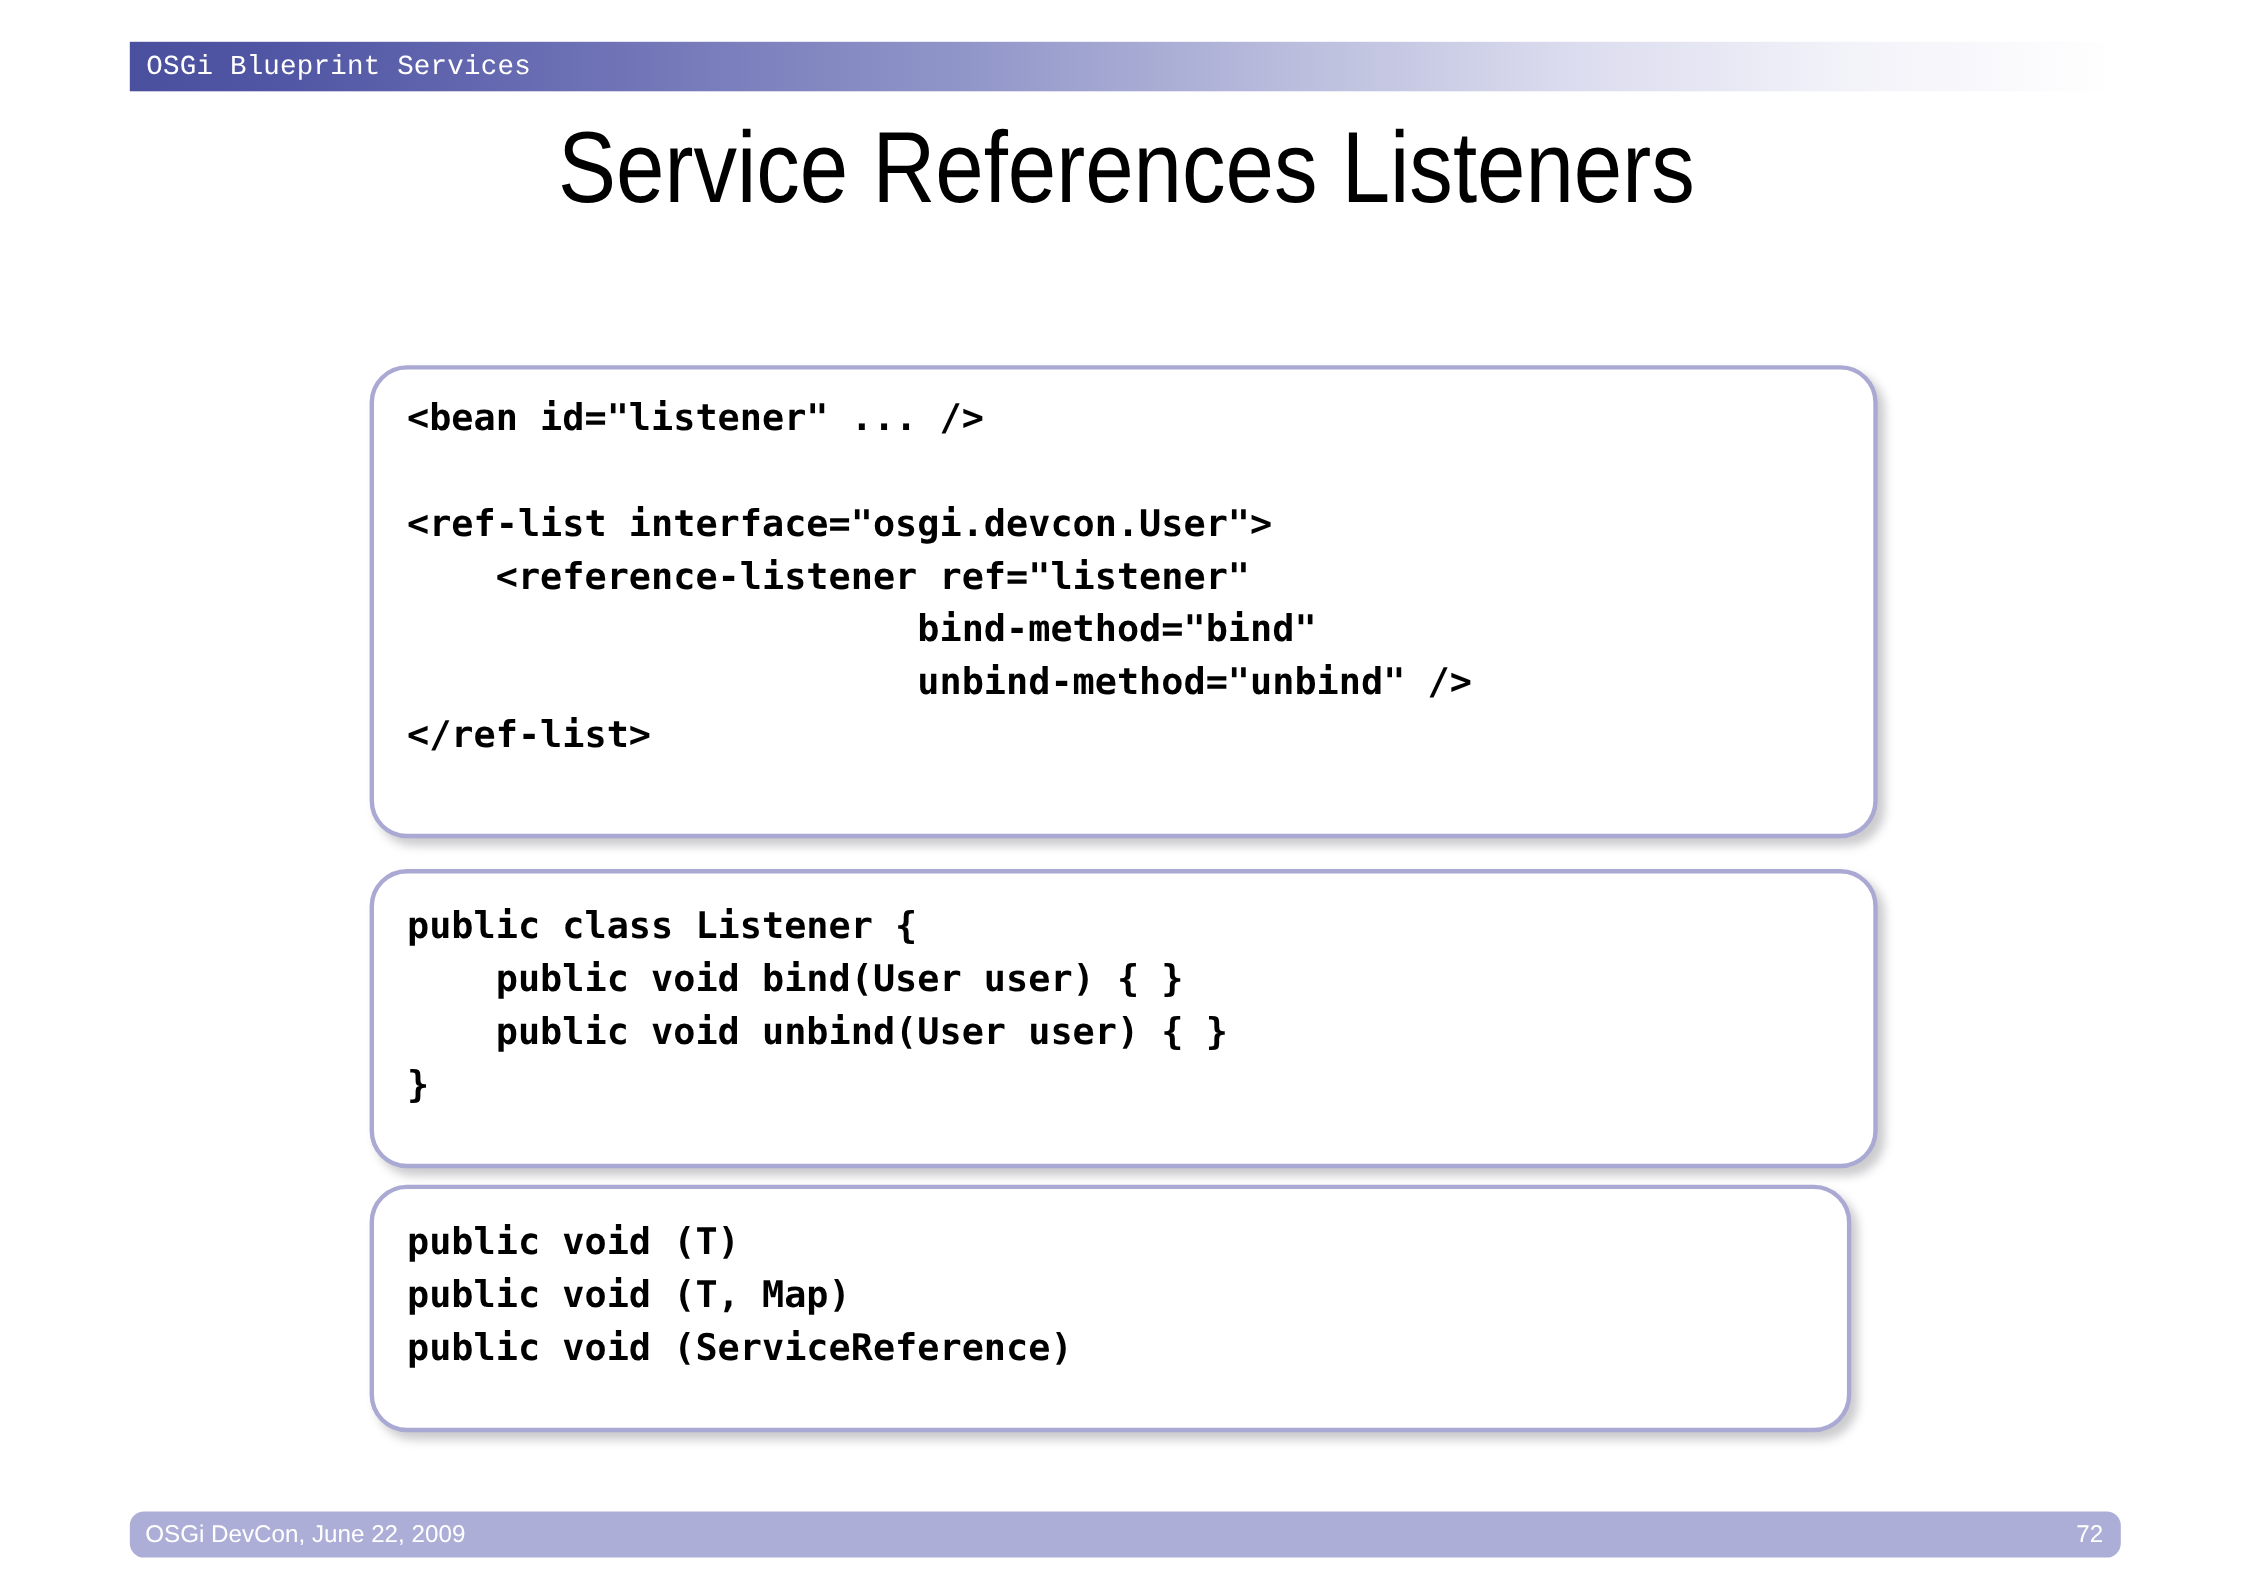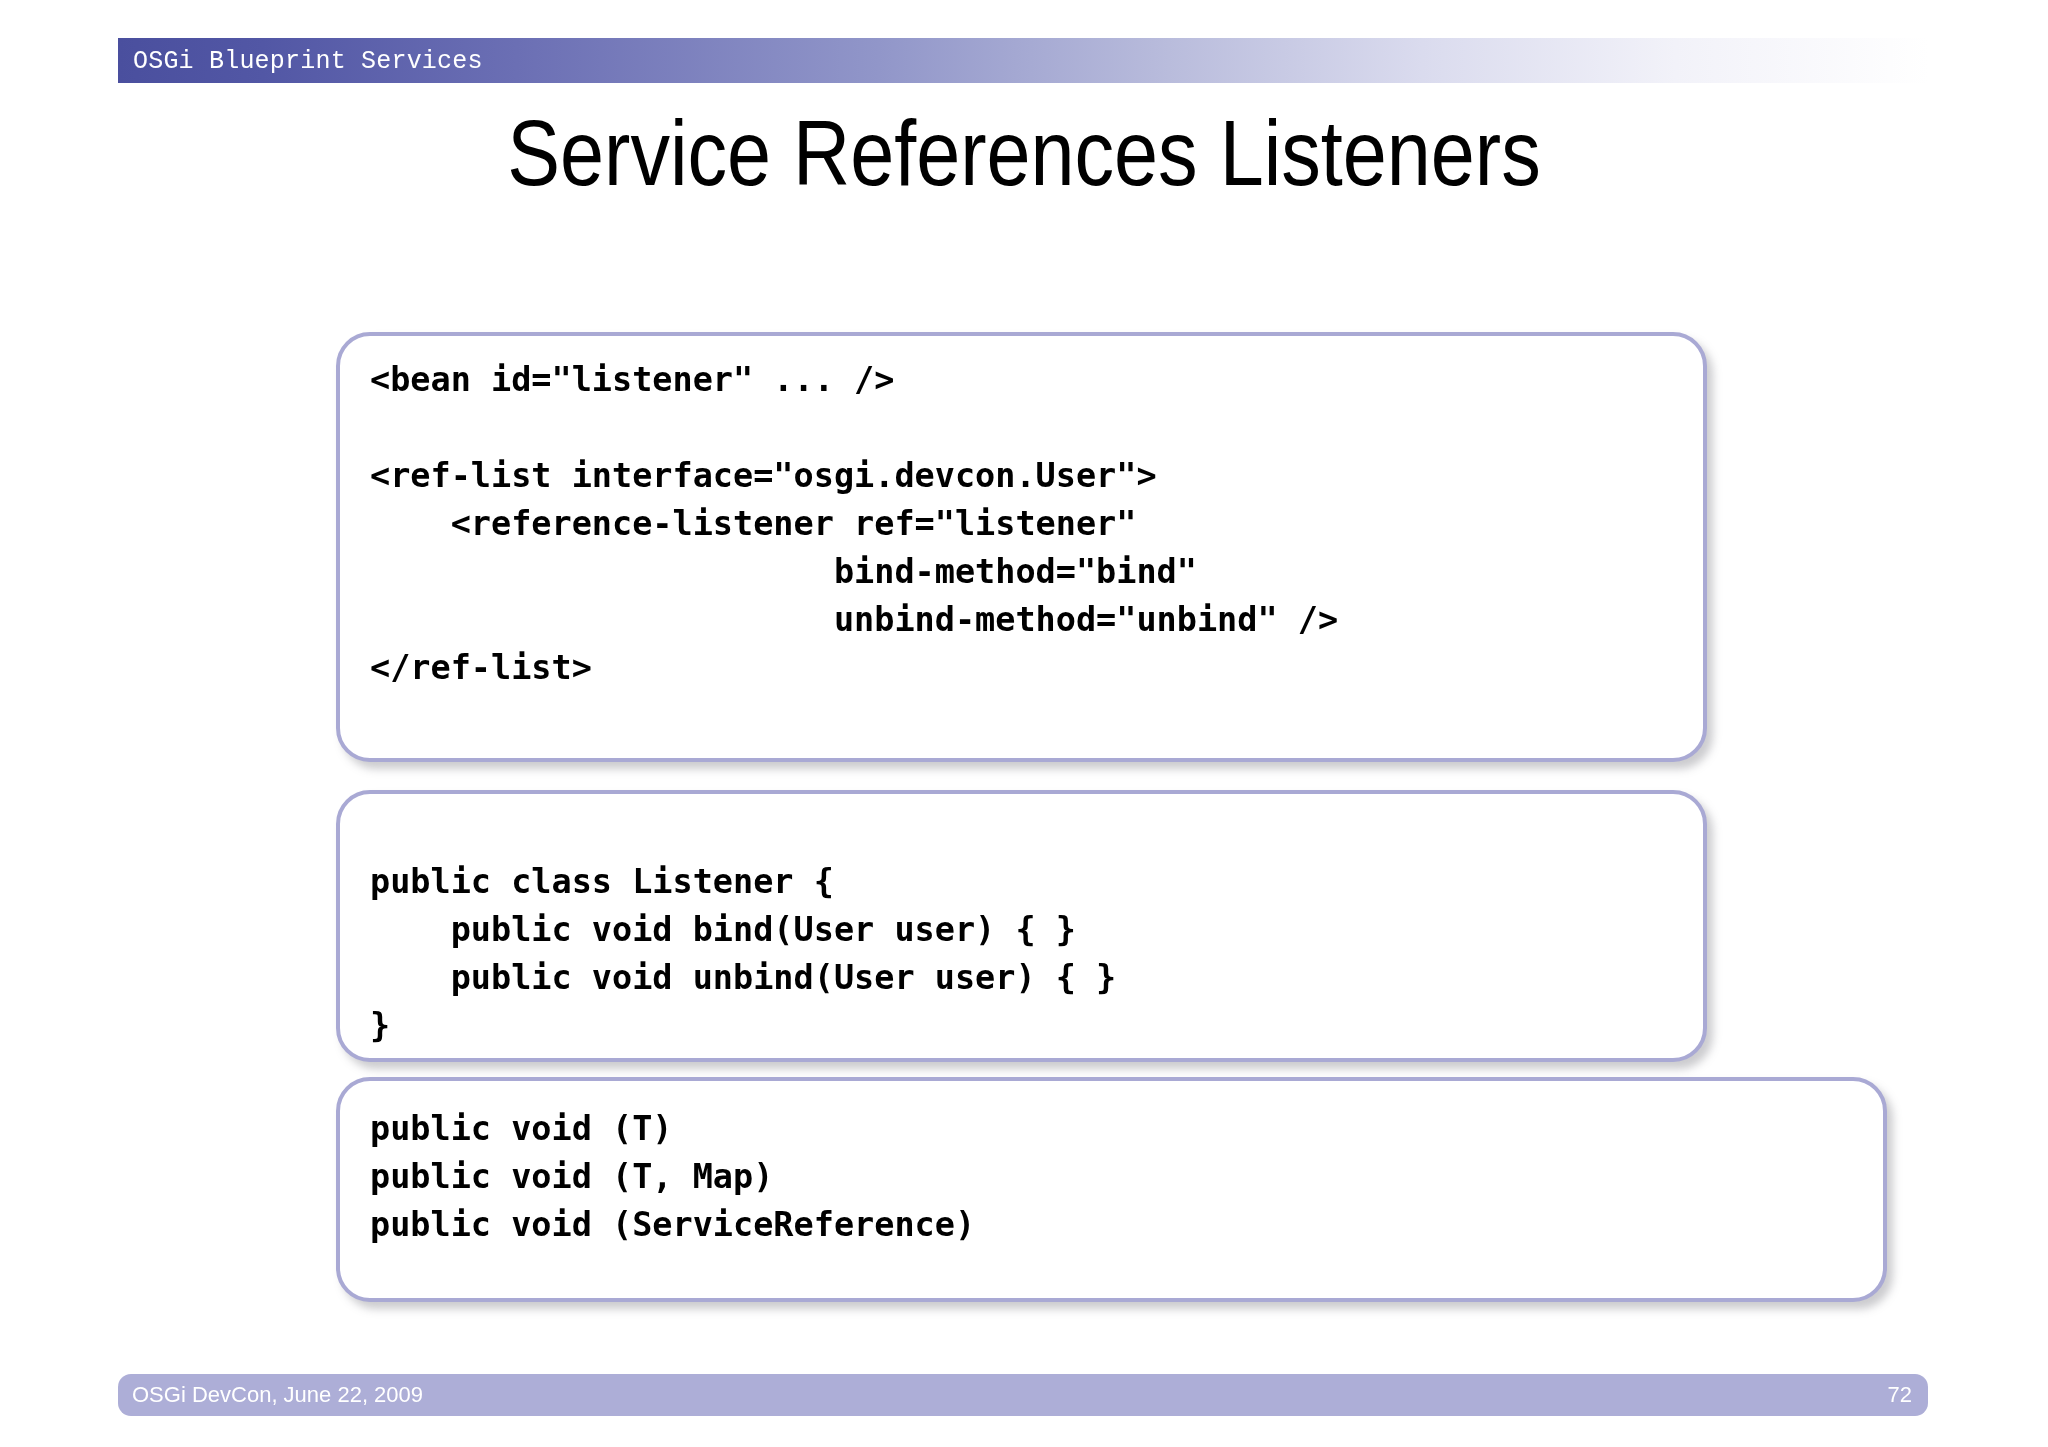--- a/index.html
+++ b/index.html
@@ -81,24 +81,24 @@
     font-size: 33.5px;
     line-height: 48px;
     font-weight: bold;
     color: #000000;
     white-space: pre;
     letter-spacing: 0px;
   }
 
   #code-box-1 { left: 336px; top: 332px; width: 1371px; height: 430px; }
   #code-box-2 { left: 336px; top: 790px; width: 1371px; height: 272px; }
-  #code-box-3 { left: 336px; top: 1077px; width: 1551px; height: 225px; }
+  #code-box-3 { left: 336px; top: 1077px; width: 1347px; height: 225px; }
 
   #code-box-1 .code-body { top: 20px; }
-  #code-box-2 .code-body { top: 24px; margin-top: 40px; }
+  #code-box-2 .code-body { top: 24px; }
   #code-box-3 .code-body { top: 24px; }
 
   
   #footer-band {
     position: absolute;
     left: 118px;
     top: 1374px;
     width: 1810px;
     height: 42px;
     background: #adaed7;

